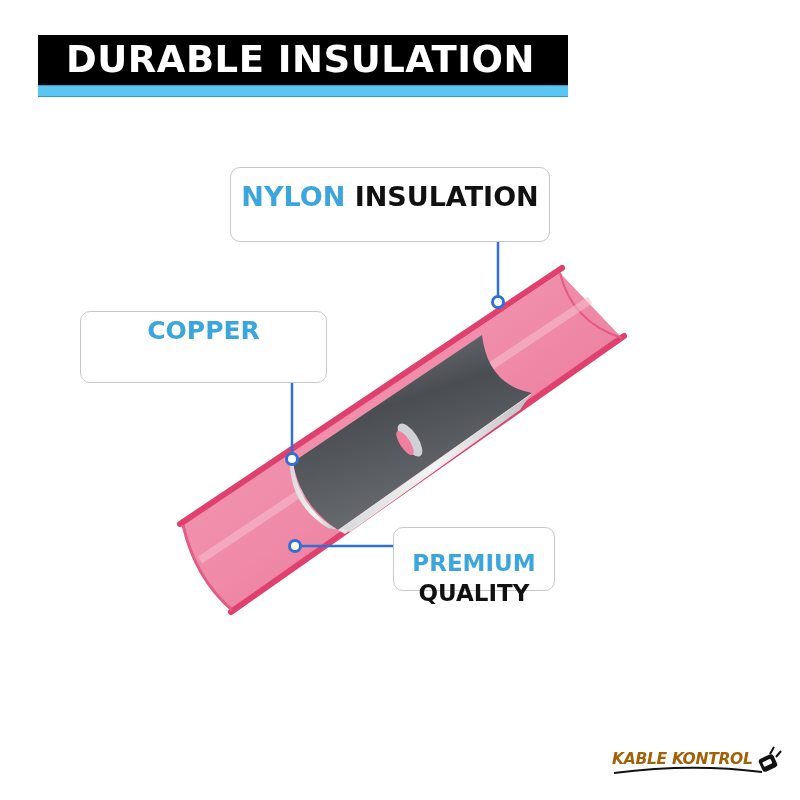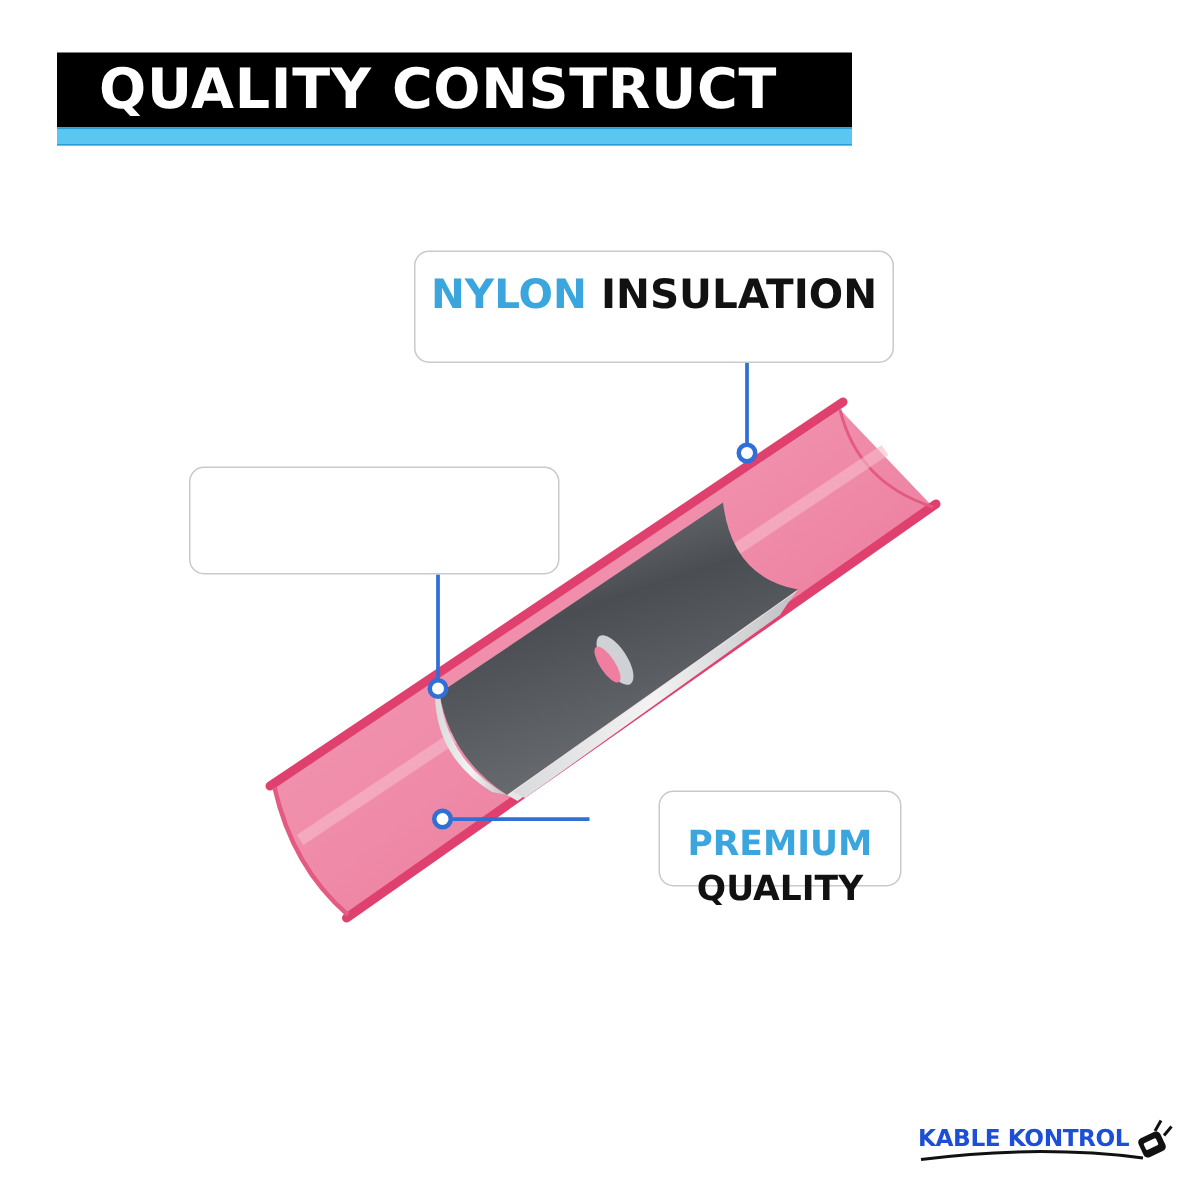--- a/index.html
+++ b/index.html
@@ -5,37 +5,37 @@
     html, body { margin:0; padding:0; background:#ffffff; }
     body { width:800px; height:800px; position:relative; overflow:hidden;
            font-family: "DejaVu Sans", "Liberation Sans", sans-serif; }
     .banner { position:absolute; left:38px; top:35px; width:530px; height:50px;
               background:#000; }
     .banner-stripe { position:absolute; left:38px; top:85px; width:530px; height:12px;
                      background:#5bc6f2; border-top:1px solid #2a9dd4; border-bottom:1px solid #2a9dd4; box-sizing:border-box; }
     .banner-title { position:absolute; left:66px; top:38px; color:#fff; font-weight:bold;
                     font-size:37px; letter-spacing:0.5px; line-height:44px; white-space:nowrap; }
     .callout { position:absolute; background:#fff; border:1.5px solid #c9c9c9; border-radius:10px;
-               box-sizing:border-box; text-align:center; font-weight:bold;margin-left:46px; }
+               box-sizing:border-box; text-align:center; font-weight:bold; }
     .blue { color:#3aa6dd; }
     .black { color:#111; }
     .c-nylon { left:230px; top:167px; width:320px; height:75px; padding-top:13px; font-size:27px; }
     .c-copper { left:80px; top:311px; width:247px; height:72px; font-size:25px; line-height:31px; padding-top:3px; }
     .c-premium { left:393px; top:527px; width:162px; height:64px; font-size:23px; line-height:30px; padding-top:20px; }
     svg.art { position:absolute; left:0; top:0; }
     .logo { position:absolute; left:612px; top:746px; width:170px; height:36px; }
     .logo-text { position:absolute; left:0; top:4px; font-family:"DejaVu Sans", sans-serif; font-weight:bold;
-                 font-size:15.5px; color:#1d4ed8; white-space:nowrap; letter-spacing:-0.3px; }
+                 font-style:italic; font-size:15.5px; color:#a16207; white-space:nowrap; letter-spacing:-0.3px; }
   </style>
 </head>
 <body>
 
 <div class="banner"></div>
 <div class="banner-stripe"></div>
-<div class="banner-title">QUALITY CONSTRUCT</div>
+<div class="banner-title">DURABLE INSULATION</div>
 
 <svg class="art" width="800" height="800" viewBox="0 0 800 800">
   <defs>
     <linearGradient id="pinkG" x1="0" y1="0" x2="1" y2="1">
       <stop offset="0" stop-color="#f4a3bb"></stop>
       <stop offset="0.5" stop-color="#ef8aa8"></stop>
       <stop offset="1" stop-color="#e8688e"></stop>
     </linearGradient>
     <linearGradient id="metalG" x1="0" y1="0" x2="0.4" y2="1">
       <stop offset="0" stop-color="#7c8085"></stop>
@@ -76,20 +76,21 @@
   <circle cx="292" cy="459" r="5.5" fill="#fff" stroke="#2f6fd6" stroke-width="3"></circle>
   <circle cx="295" cy="546" r="5.5" fill="#fff" stroke="#2f6fd6" stroke-width="3"></circle>
 </svg>
 
 <div class="callout c-nylon">
   <span class="blue">NYLON</span>
   <span class="black">INSULATION</span>
 </div>
 
 <div class="callout c-copper">
+  <div class="blue">COPPER</div>
 </div>
 
 <div class="callout c-premium">
   <div class="blue">PREMIUM</div>
   <div class="black">QUALITY</div>
 </div>
 
 <div class="logo">
   <span class="logo-text">KABLE KONTROL</span>
   <svg width="170" height="36" viewBox="0 0 170 36" style="position:absolute;left:0;top:0;">

